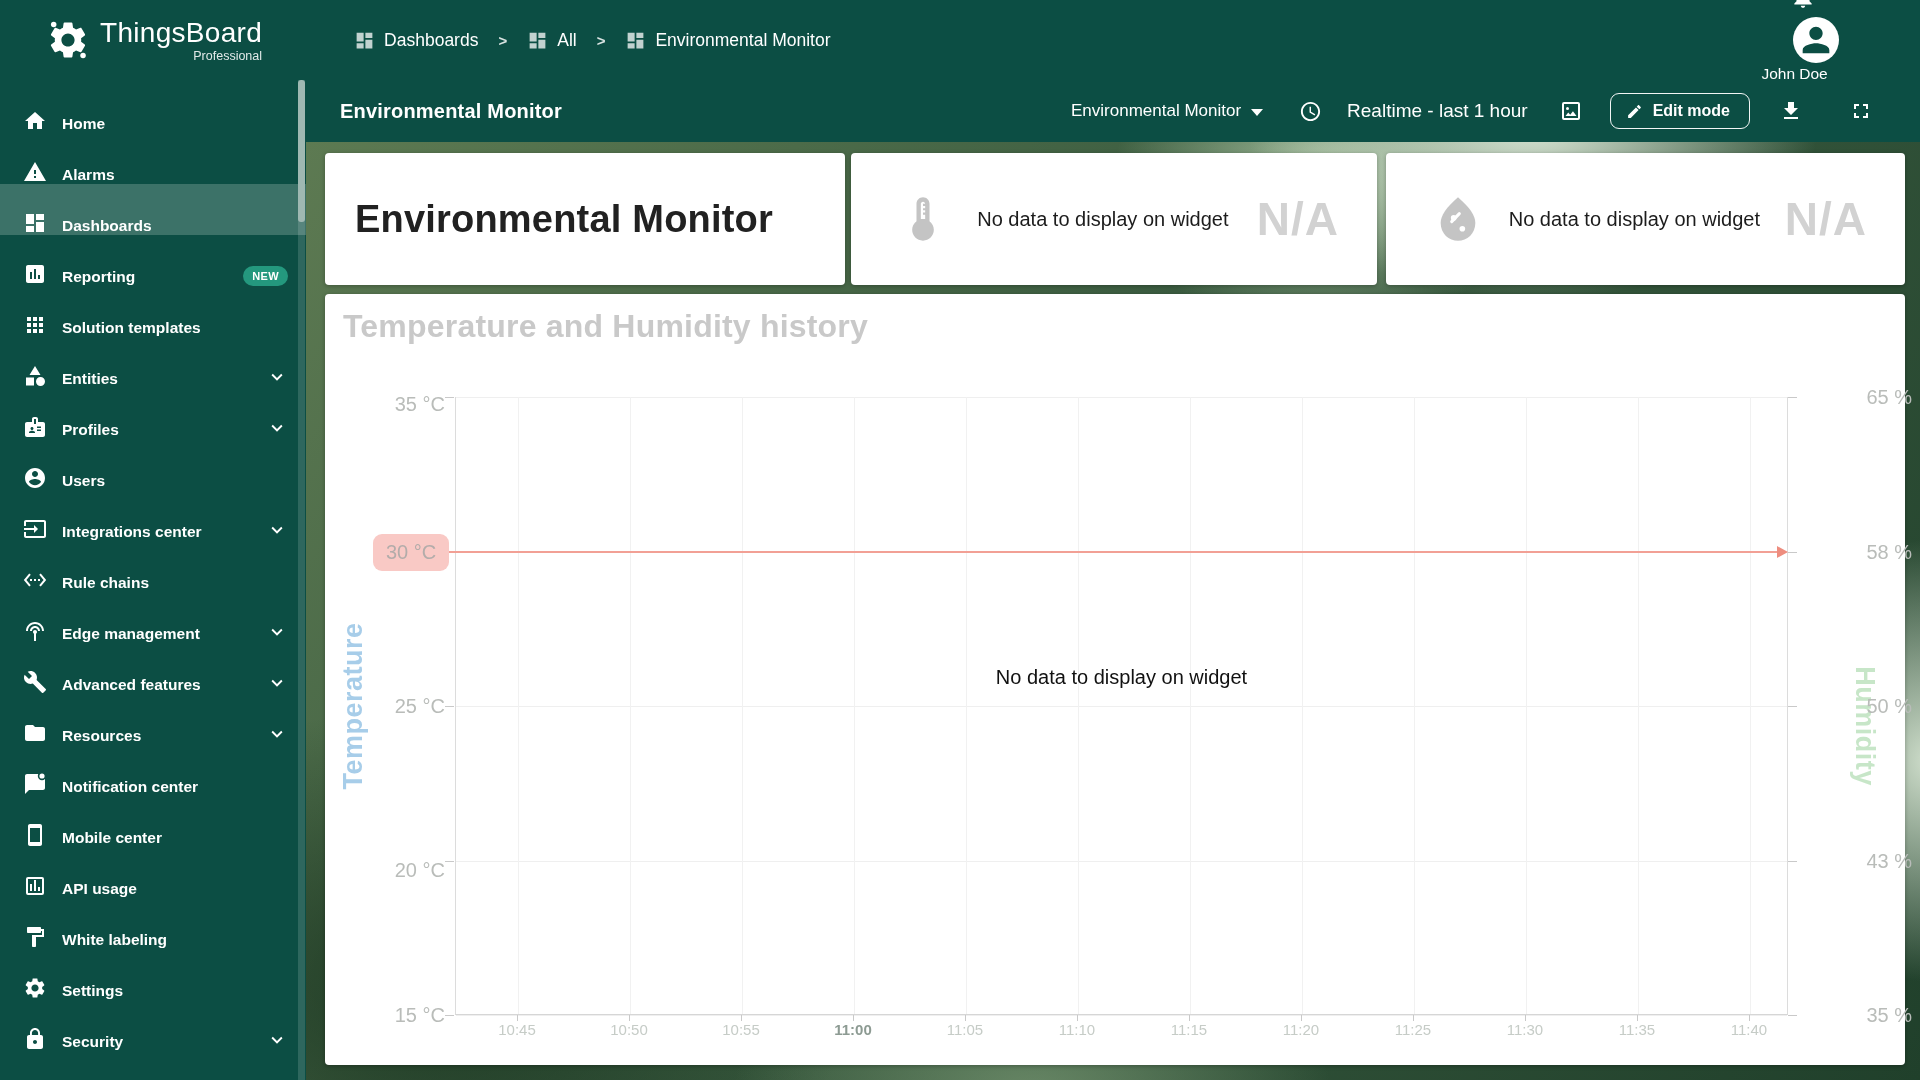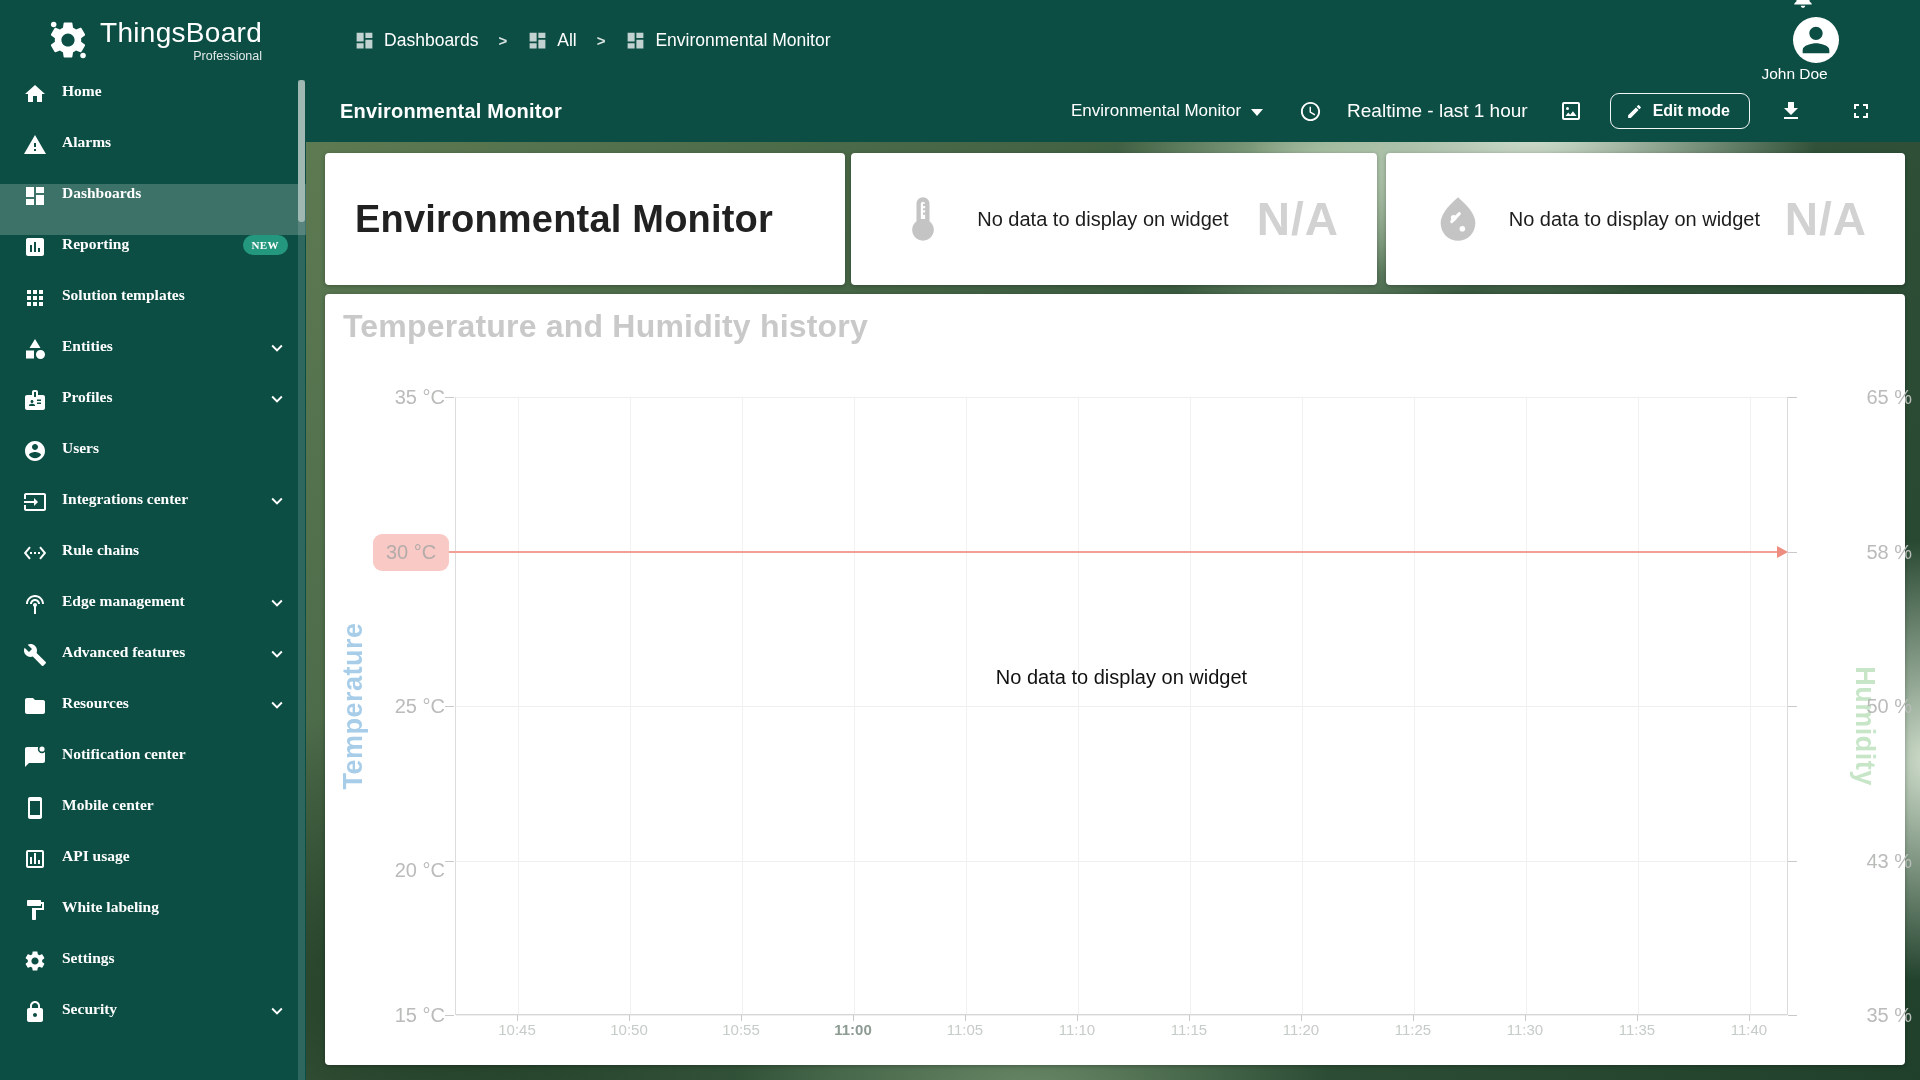--- a/index.html
+++ b/index.html
@@ -28,21 +28,21 @@
   .user-block { margin-left:12px; margin-right:30px; display:flex; flex-direction:column; }
   .user-name { font-size:15.5px; color:#fff; line-height:21px; }
   .user-role { font-size:10px; color:rgba(255,255,255,.75); line-height:19px; }
   .more-btn svg { width:24px; height:24px; }
 
   
   .body-row { flex:1; display:flex; min-height:0; }
 
   
   .sidebar { width:306px; flex:none; background:#0c4e44; position:relative; padding-top:2px; overflow:hidden; }
-  .nav-item { height:51px; display:flex; align-items:flex-start; padding-left:23px; padding-right:10px; color:#fff; cursor:pointer;font-family:Liberation Serif, serif; }
+  .nav-item { height:51px; display:flex; align-items:flex-end; padding-left:23px; padding-right:10px; color:#fff; cursor:pointer; }
   .nav-item.selected { background:#3c7268; }
   .nav-icon { width:24px; height:24px; fill:#fff; flex:none; }
   .nav-label { font-size:15.5px; font-weight:600; margin-left:15px; white-space:nowrap; }
   .nav-badge { margin-left:auto; margin-right:8px; background:#24987e; color:#fff; font-size:11px; font-weight:700;
     padding:4px 9px; border-radius:11px; letter-spacing:.4px; }
   .nav-chevron { margin-left:auto; margin-right:8px; width:22px; height:22px; fill:#fff; }
   .side-scrollbar { position:absolute; top:0; right:1px; width:7px; height:100%; background:rgba(255,255,255,.14); }
   .side-scroll-thumb { position:absolute; top:0; right:1px; width:7px; height:142px; background:#9fb8b2; border-radius:3px; cursor:grab; }
 
   
@@ -399,21 +399,21 @@
               <div class="vline" style="left:510px"></div>
               <div class="vline" style="left:622px"></div>
               <div class="vline" style="left:734px"></div>
               <div class="vline" style="left:846px"></div>
               <div class="vline" style="left:958px"></div>
               <div class="vline" style="left:1070px"></div>
               <div class="vline" style="left:1182px"></div>
               <div class="vline" style="left:1294px"></div>
             </div>
           <div id="axis-layer">
-              <div class="ytick left" style="top:89px">35 °C</div>
+              <div class="ytick left" style="top:96px">35 °C</div>
               <div class="ytick left" style="top:243.5px">30 °C</div>
               <div class="ytick left" style="top:398px">25 °C</div>
               <div class="ytick left" style="top:562px">20 °C</div>
               <div class="ytick left" style="top:707px">15 °C</div>
               <div class="ytick right" style="top:89px">65 %</div>
               <div class="ytick right" style="top:243.5px">58 %</div>
               <div class="ytick right" style="top:398px">50 %</div>
               <div class="ytick right" style="top:552.5px">43 %</div>
               <div class="ytick right" style="top:707px">35 %</div>
               <div class="dash-h" style="left:120px;top:103px"></div>

